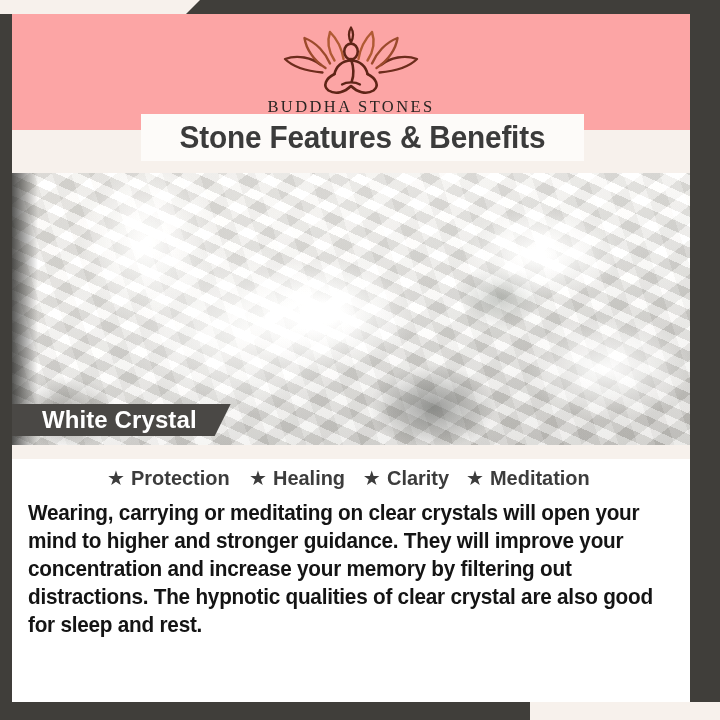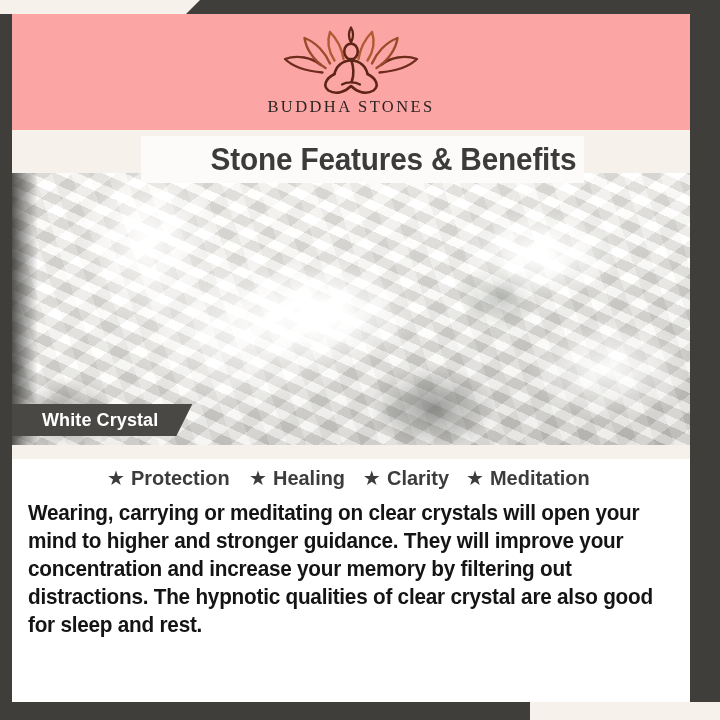--- a/index.html
+++ b/index.html
@@ -114,27 +114,27 @@
     font-size: 16.5px;
     letter-spacing: 2.4px;
     color: #2b2522;
     line-height: 1;
   }
 
   
   .title-banner {
     position: absolute;
     left: 141px;
-    top: 136px;
+    top: 114px;
     width: 443px;
     height: 47px;
     background: #fdfbf9;
     display: flex;
     align-items: center;
-    justify-content: flex-end;
+    justify-content: center;
     z-index: 5;
   }
   .title-text {
     font-family: "Liberation Sans Narrow", "Liberation Sans", sans-serif;
     font-size: 31px;
     font-weight: bold;
     color: #3b3b3b;
     letter-spacing: -0.2px;
     white-space: nowrap;
     transform: scaleX(0.96);
@@ -197,21 +197,21 @@
     height: 32px;
     padding: 0 34px 0 30px;
     display: flex;
     align-items: center;
     background: #4a4845;
     -webkit-clip-path: polygon(0 0, 100% 0, calc(100% - 16px) 100%, 0 100%);
     clip-path: polygon(0 0, 100% 0, calc(100% - 16px) 100%, 0 100%);
     z-index: 5;
   }
   .stone-badge-text {
-    font-size: 18px;
+    font-size: 24px;
     font-weight: bold;
     color: #ffffff;
     letter-spacing: 0.1px;
     white-space: nowrap;
     text-align: right;
   }
 
   
   .separator {
     position: absolute;

